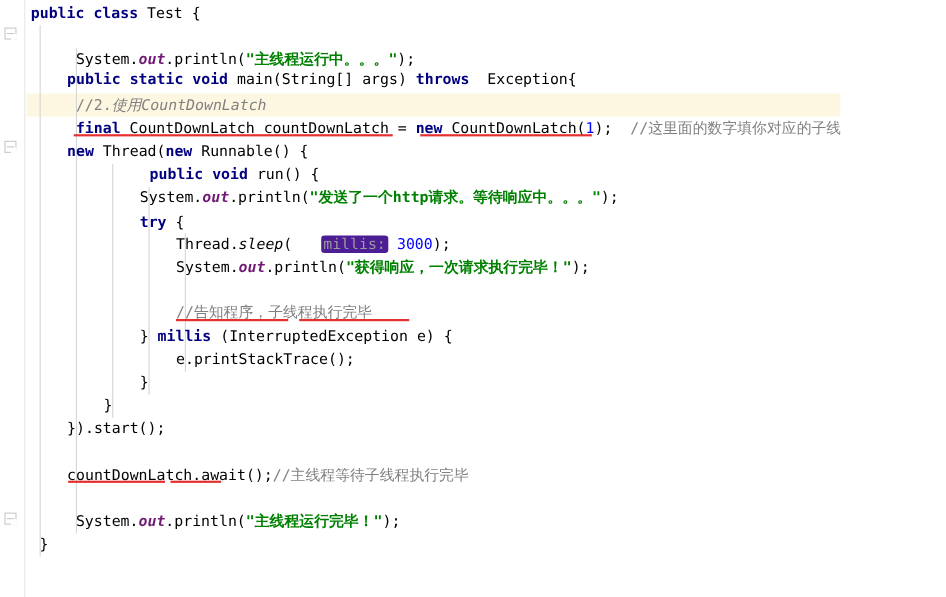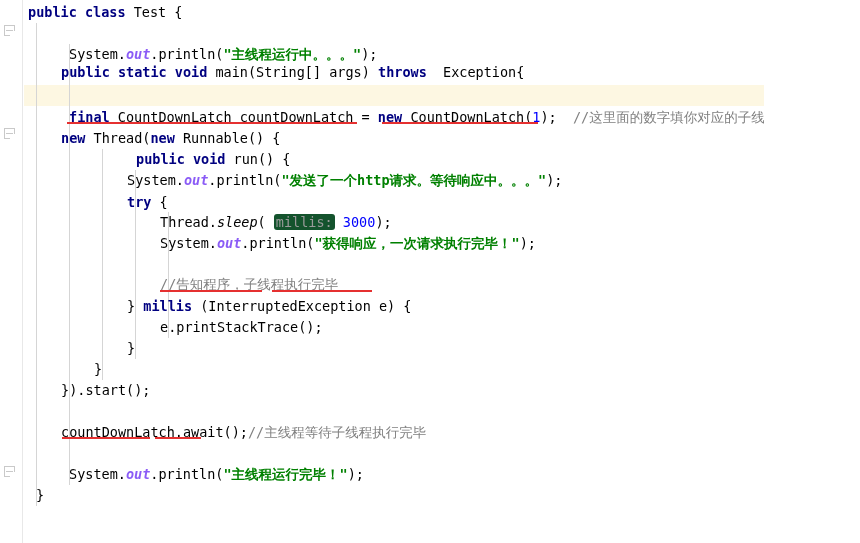--- a/index.html
+++ b/index.html
@@ -97,28 +97,29 @@
     height: 2px;
     background: #e53030;
   }
 
   
   .kw      { color: #000080; font-weight: bold; }
   .str     { color: #008000; font-weight: bold; }
   .num     { color: #0000ff; }
   .cmt     { color: #808080; }
   .cmt-i   { color: #808080; font-style: italic; }
-  .field   { color: #8b5cf6; font-weight: bold; font-style: italic; }
+  .field   { color: #701a75; font-weight: bold; font-style: italic; }
   .mth     { color: #000000; font-style: italic; }
   .plain   { color: #000000; }
   .hint {
     color: #9a9a9a;
-    background: #14532d;
+    background: #4c1d95;
     border-radius: 3px;
     padding: 0 2px;
+    margin-left: 18px;
   }
 </style>
 </head>
 <body>
 
 <div id="editor">
 
   <div class="gutter">
       <div class="fold-marker corner" style="top: 25px;"></div>
       <div class="fold-marker corner" style="top: 128px;"></div>
@@ -128,20 +129,21 @@
   <div class="code-surface">
       <div class="highlight-band" style="top: 85px;"></div>
       <div class="indent-guide" style="left: 12px; top: 23px; height: 483px;"></div>
       <div class="indent-guide" style="left: 45px; top: 44px; height: 441px;"></div>
       <div class="indent-guide" style="left: 78px; top: 149px; height: 231px;"></div>
       <div class="indent-guide" style="left: 111px; top: 170px; height: 189px;"></div>
       <div class="indent-guide" style="left: 144px; top: 212px; height: 126px;"></div>
       <div class="line" style="top: 2px; left: 4px;"><span class="kw">public class</span><span class="plain"> Test {</span></div>
       <div class="line" style="top: 23px; left: 37px; margin-top: 39px;"><span class="kw">public static void</span><span class="plain"> main(String[] args) </span><span class="kw">throws</span><span class="plain">  Exception{</span></div>
       <div class="line" style="top: 44px; left: 45px;"><span class="plain">System.</span><span class="field">out</span><span class="plain">.println(</span><span class="str">"主线程运行中。。。"</span><span class="plain">);</span></div>
+      <div class="line" style="top: 86px; left: 45px;"><span class="cmt">//2.</span><span class="cmt-i">使用</span><span class="cmt-i">CountDownLatch</span></div>
       <div class="line" style="top: 107px; left: 45px;"><span class="kw">final</span><span class="plain"> CountDownLatch countDownLatch = </span><span class="kw">new</span><span class="plain"> CountDownLatch(</span><span class="num">1</span><span class="plain">);  </span><span class="cmt">//这里面的数字填你对应的子线程数量</span></div>
       <div class="line" style="top: 128px; left: 37px;"><span class="kw">new</span><span class="plain"> Thread(</span><span class="kw">new</span><span class="plain"> Runnable() {</span></div>
       <div class="line" style="top: 149px; left: 70px; margin-left: 42px;"><span class="kw">public void</span><span class="plain"> run() {</span></div>
       <div class="line" style="top: 170px; left: 103px;"><span class="plain">System.</span><span class="field">out</span><span class="plain">.println(</span><span class="str">"发送了一个http请求。等待响应中。。。"</span><span class="plain">);</span></div>
       <div class="line" style="top: 192px; left: 103px;"><span class="kw">try</span><span class="plain"> {</span></div>
       <div class="line" style="top: 212px; left: 136px;"><span class="plain">Thread.</span><span class="mth">sleep</span><span class="plain">( </span><span class="hint">millis:</span><span class="plain"> </span><span class="num">3000</span><span class="plain">);</span></div>
       <div class="line" style="top: 233px; left: 136px;"><span class="plain">System.</span><span class="field">out</span><span class="plain">.println(</span><span class="str">"获得响应，一次请求执行完毕！"</span><span class="plain">);</span></div>
       <div class="line" style="top: 254px; left: 136px; margin-top: 20px;"><span class="cmt">//告知程序，子线程执行完毕</span></div>
       <div class="line" style="top: 296px; left: 103px;"><span class="plain">} </span><span class="kw">millis</span><span class="plain"> (InterruptedException e) {</span></div>
       <div class="line" style="top: 317px; left: 136px;"><span class="plain">e.printStackTrace();</span></div>

